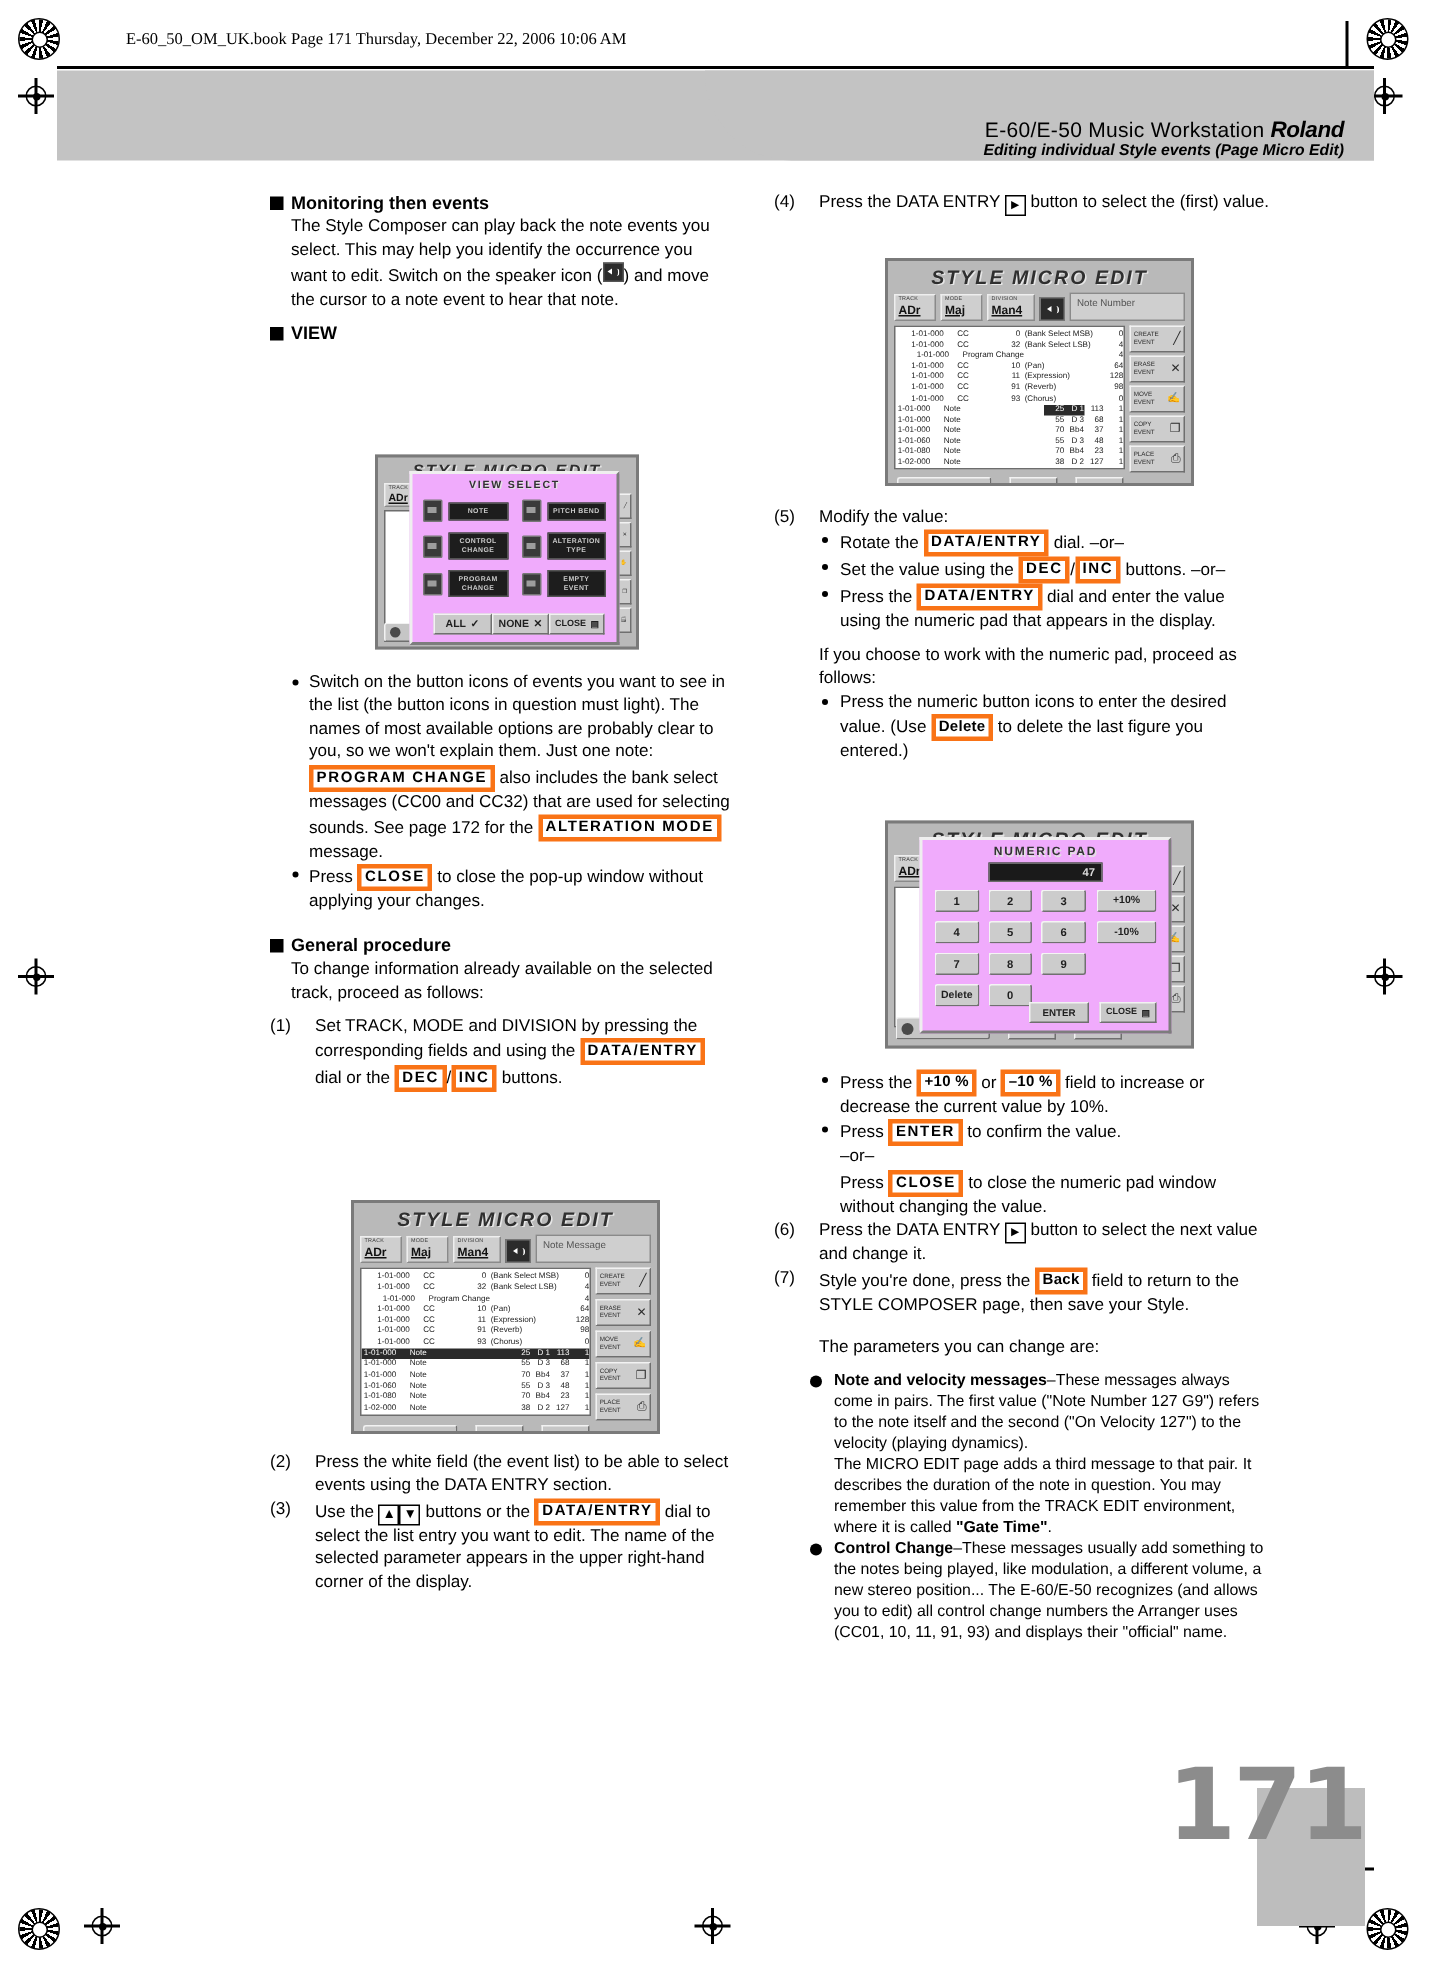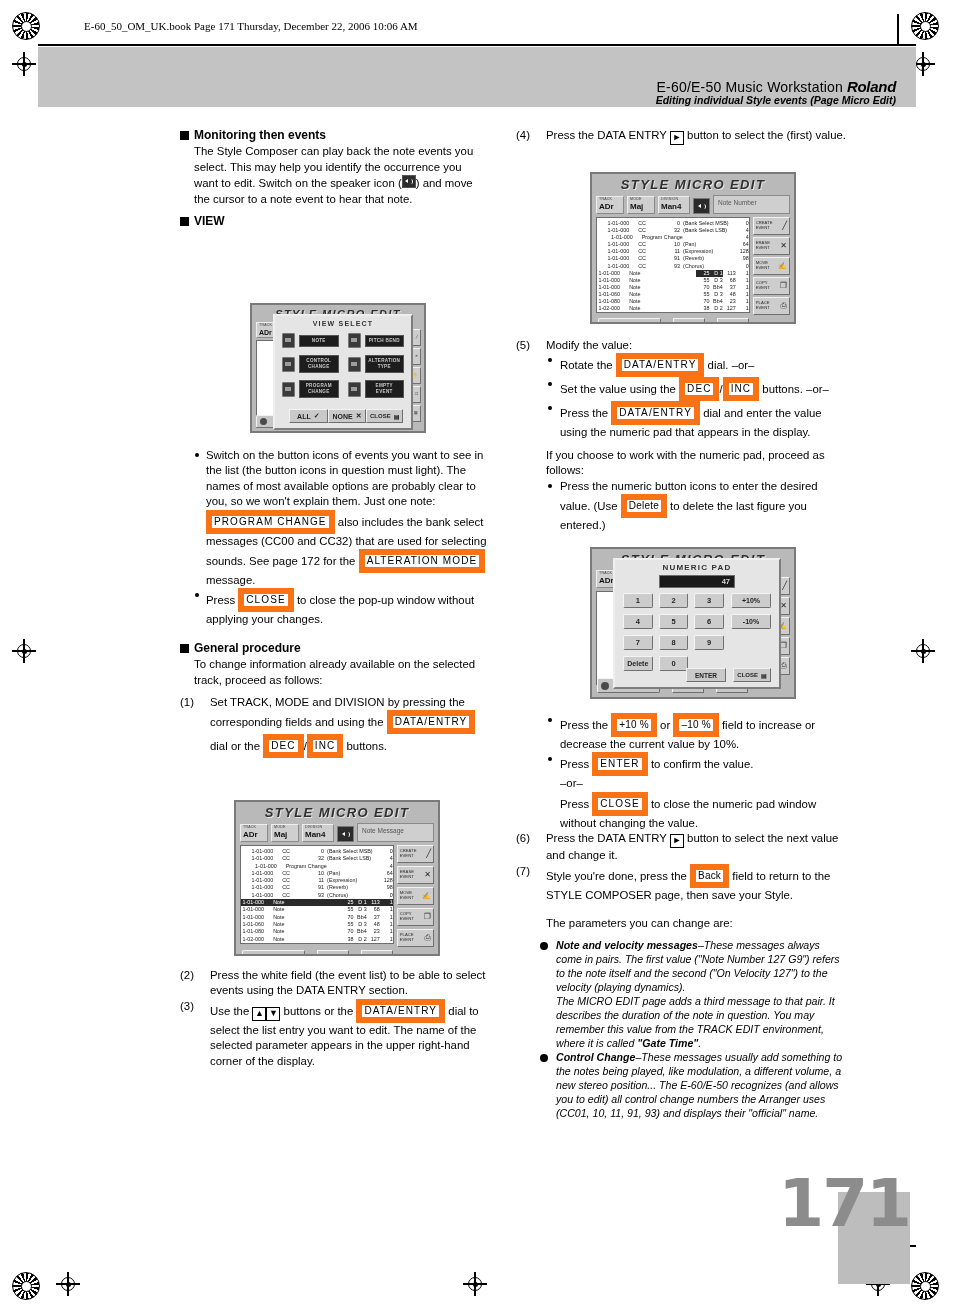--- a/index.html
+++ b/index.html
@@ -172,40 +172,40 @@
     position: absolute;
     left: 2px; top: 5px;
     width: 4px; height: 4px;
     border-radius: 50%;
     background: #000;
   }
   .bullet-big {
     position: relative;
     padding-left: 16px;
     margin-left: 12px;
-    font-style: italic;
   }
   .bullet-big > .bdot {
     position: absolute;
     left: 0px; top: 4px;
     width: 8px; height: 8px;
     border-radius: 50%;
     background: #000;
   }
 
   
   .key {
     display: inline-block;
-    border: 6px solid #f97316;
+    border: 3px solid #f97316;
     padding: 0px 2px 0px 2px;
     font-size: 10px;
     letter-spacing: 1.1px;
     line-height: 12px;
     vertical-align: 1px;
     white-space: nowrap;
+    font-weight: bold;
   }
   .key.tight { letter-spacing: 0.2px; font-size: 10px; }
   .arrowkey {
     display: inline-block;
     border: 1px solid #000;
     background: #fff;
     width: 12px; height: 12px;
     line-height: 11px;
     text-align: center;
     font-size: 9px;
@@ -271,20 +271,21 @@
     letter-spacing: 0.2px;
     color: #3a3a3a;
     line-height: 5px;
     padding-left: 2px;
   }
   .lcd-field .val {
     font-weight: bold;
     color: #111;
     padding-left: 2px;
     line-height: 9px;
+    text-decoration: underline;
   }
   .lcd-msgbox {
     background: #cfcfcf;
     border: 1px solid #8a8a8a;
     color: #555;
     flex: 1;
   }
   .lcd-list {
     background: #ffffff;
     border: 1px solid #6d6d6d;
@@ -340,21 +341,21 @@
     border-left-color: #f2f2f2;
     display: flex;
     align-items: center;
     justify-content: center;
     color: #2a2a2a;
   }
 
   
   .popup {
     position: absolute;
-    background: #e5e5e5;
+    background: #f0abfc;
     border: 2px solid #7d7d7d;
     border-top-color: #efefef;
     border-left-color: #efefef;
     box-sizing: border-box;
   }
   .popup-title {
     text-align: center;
     font-weight: bold;
     letter-spacing: 1.2px;
     color: #333;

